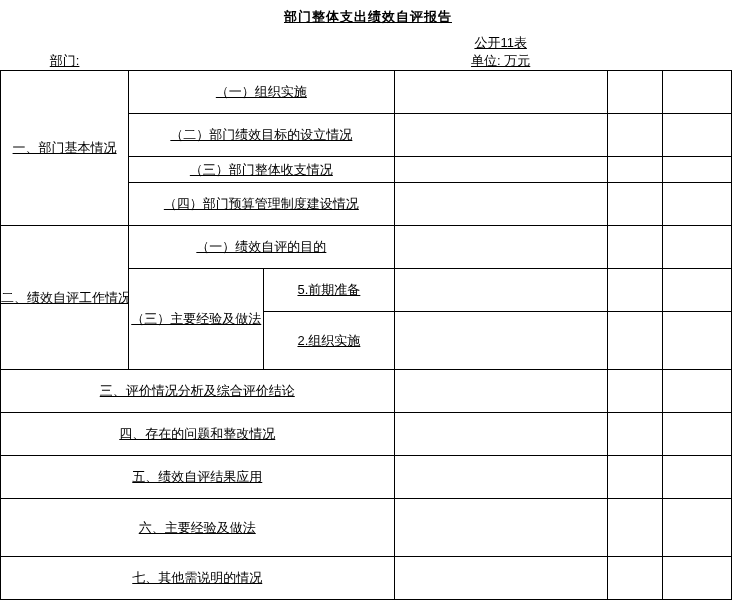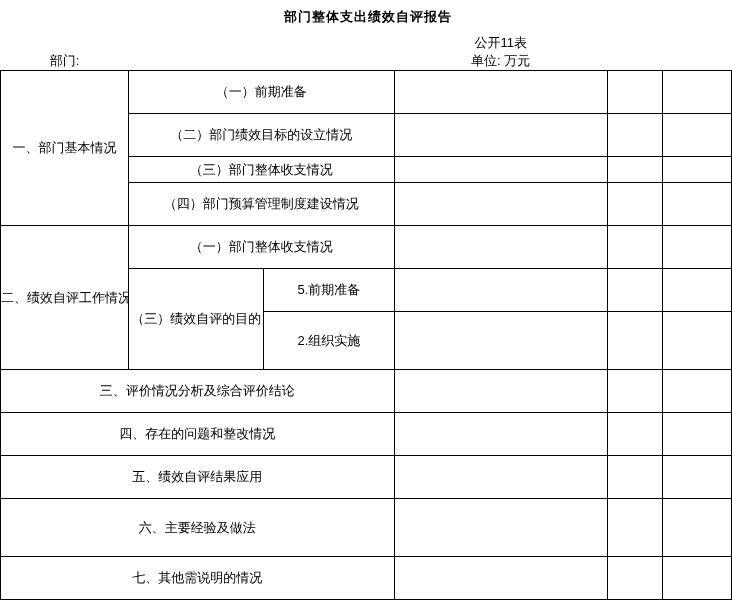--- a/index.html
+++ b/index.html
@@ -16,20 +16,21 @@
   }
   .sheet {
     position: relative;
     width: 732px;
     height: 600px;
   }
   table.grid {
     border-collapse: collapse;
     table-layout: fixed;
     width: 732px;
+    text-decoration: underline;
   }
   table.grid td {
     border: 1px solid #000000;
     font-size: 13px;
     text-align: center;
     vertical-align: middle;
     padding: 0;
     overflow: hidden;
     white-space: nowrap;
   }
@@ -107,21 +108,21 @@
       <td class="noborder left-label">部门:</td>
       <td class="noborder"></td>
       <td class="noborder"></td>
       <td class="noborder right-note">单位: 万元</td>
       <td class="noborder"></td>
       <td class="noborder"></td>
     </tr>
 
     <tr style="height:43px">
       <td class="vert-label" rowspan="4">一、部门基本情况</td>
-      <td class="sect-name" colspan="2">（一）前期准备</td>
+      <td class="sect-name" colspan="2">（一）组织实施</td>
       <td></td>
       <td class="blankcol"></td>
       <td class="blankcol"></td>
     </tr>
     <tr style="height:43px">
       <td class="sect-name" colspan="2">（二）部门绩效目标的设立情况</td>
       <td></td>
       <td class="blankcol"></td>
       <td class="blankcol"></td>
     </tr>
@@ -133,27 +134,27 @@
     </tr>
     <tr style="height:43px">
       <td class="sect-name" colspan="2">（四）部门预算管理制度建设情况</td>
       <td></td>
       <td class="blankcol"></td>
       <td class="blankcol"></td>
     </tr>
 
     <tr style="height:43px">
       <td class="vert-label" rowspan="3">二、绩效自评工作情况</td>
-      <td class="sect-name" colspan="2">（一）部门整体收支情况</td>
+      <td class="sect-name" colspan="2">（一）绩效自评的目的</td>
       <td></td>
       <td class="blankcol"></td>
       <td class="blankcol"></td>
     </tr>
     <tr style="height:43px">
-      <td class="sect-name" rowspan="2">（三）绩效自评的目的</td>
+      <td class="sect-name" rowspan="2">（三）主要经验及做法</td>
       <td class="sub-name">5.前期准备</td>
       <td></td>
       <td class="blankcol"></td>
       <td class="blankcol"></td>
     </tr>
     <tr style="height:58px">
       <td class="sub-name">2.组织实施</td>
       <td></td>
       <td class="blankcol"></td>
       <td class="blankcol"></td>

